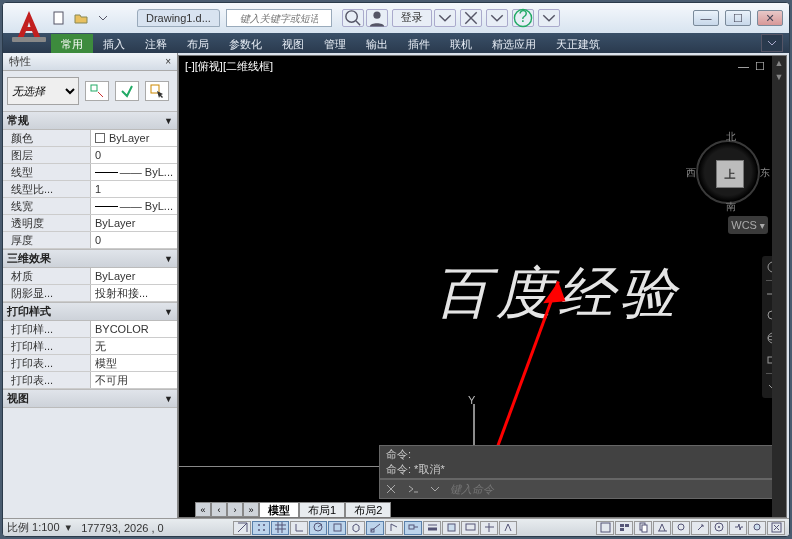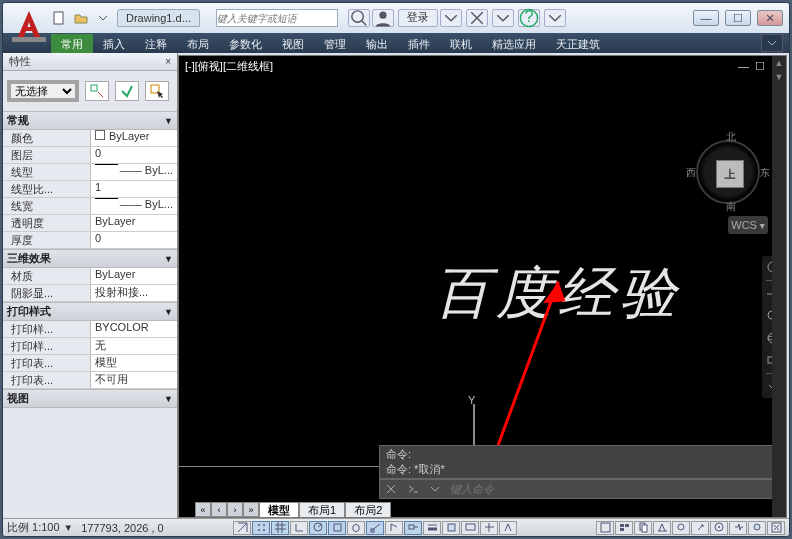--- a/index.html
+++ b/index.html
@@ -6,22 +6,22 @@
 body { width:792px; height:539px; background:#4a5c70; overflow:hidden; position:relative; }
 
 
 .window { position:absolute; left:2px; top:2px; right:2px; bottom:2px; background:#dde4ed; border:1px solid #2a3a4a; border-radius:4px; overflow:hidden; }
 
 
 .titlebar { height:30px; background:linear-gradient(#f5f8fc,#d8e4f0); display:flex; align-items:center; }
 .titlebar .qat { height:22px; display:flex; align-items:center; padding:0 4px; gap:2px; margin-left:42px; }
 .qat-btn { width:20px; height:18px; border-radius:2px; display:flex; align-items:center; justify-content:center; cursor:pointer; }
 .qat-btn svg { width:14px; height:14px; }
-.titlebar .doctab { background:#d8e3f0; border:1px solid #9ab; border-radius:3px 3px 0 0; padding:2px 8px; margin-left:0; font-size:11px; color:#333; }
-.titlebar .search { margin-left:16px; height:18px; width:122px; background:#fff; border:1px solid #9ab; font-style:italic; color:#999; padding:0 0; font-size:10px; }
+.titlebar .doctab { background:#d8e3f0; border:1px solid #9ab; border-radius:3px 3px 0 0; padding:2px 8px; margin-left:20px; font-size:11px; color:#333; }
+.titlebar .search { margin-left:6px; height:18px; width:106px; background:#fff; border:1px solid #9ab; font-style:italic; color:#999; padding:0 13px; font-size:10px; }
 .titlebar .midbtns { display:flex; gap:2px; margin-left:10px; }
 .titlebar .mid-btn { width:22px; height:18px; background:#e8eef6; border:1px solid #aac; border-radius:2px; display:flex; align-items:center; justify-content:center; cursor:pointer; }
 .titlebar .login-btn { height:18px; padding:0 8px; background:#e8eef6; border:1px solid #aac; border-radius:2px; margin-left:2px; color:#333; cursor:pointer;text-align:right; }
 .titlebar .spacer { flex:1; }
 .titlebar .more-btn { width:22px; height:18px; background:#e8eef6; border:1px solid #aac; border-radius:2px; display:flex; align-items:center; justify-content:center; cursor:pointer; margin-left:2px; }
 .win-controls { display:flex; gap:6px; margin-left:auto; margin-right:6px; }
 .win-btn { width:26px; height:16px; background:linear-gradient(#eaf2fa,#c8d8ea); border:1px solid #7a8a9a; border-radius:2px; display:flex; align-items:center; justify-content:center; color:#445; cursor:pointer; }
 .win-btn.close { background:linear-gradient(#e8c8c8,#d89898); }
 
 
@@ -35,29 +35,29 @@
 .ribbon .end-dd { margin-left:auto; width:22px; height:18px; background:#2a3a4e; border:1px solid #556; display:flex; align-items:center; justify-content:center; margin-right:6px; cursor:pointer; }
 
 
 .content { display:flex; height:calc(100% - 30px - 20px - 18px); }
 
 
 .props { width:175px; background:#e4e8ee; border-right:1px solid #888; display:flex; flex-direction:column; }
 .props-title { height:18px; background:linear-gradient(#f0f4f8,#d4dce6); border-bottom:1px solid #aaa; padding:0 6px; display:flex; align-items:center; color:#333; }
 .props-title .x { margin-left:auto; font-size:10px; cursor:pointer; }
 .props-toolbar { height:40px; display:flex; align-items:center; padding:4px; gap:6px; }
-.props-toolbar select { height:22px; width:72px; font-size:11px; border:4px solid #a3a3a3; }
+.props-toolbar select { height:28px; width:72px; font-size:11px; border:1px solid #a3a3a3;font-style:italic; }
 .props-mini { width:24px; height:20px; border:1px solid #aaa; background:#fff; display:flex; align-items:center; justify-content:center; cursor:pointer; }
 .props-mini svg { width:14px; height:14px; }
 .props-body { flex:1; overflow:auto; font-size:11px; }
 .grp-hdr { background:linear-gradient(#e0e4ea,#cdd2d9); border-top:1px solid #bbb; border-bottom:1px solid #bbb; padding:1px 4px; font-weight:bold; color:#222; display:flex; align-items:center; cursor:pointer; }
 .grp-hdr .tw { margin-left:auto; font-size:9px; }
 .row { display:flex; height:17px; border-bottom:1px solid #ccc; }
 .row .lbl { width:88px; background:#e6e9ef; border-right:1px solid #bbb; padding:0 8px; display:flex; align-items:center; color:#333; white-space:nowrap; overflow:hidden; }
-.row .val { flex:1; background:#fff; padding:0 4px; display:flex; color:#333; white-space:nowrap; overflow:hidden; text-overflow:ellipsis; }
+.row .val { flex:1; background:#fff; padding:8px 4px; display:flex; align-items:center; color:#333; white-space:nowrap; overflow:hidden; text-overflow:ellipsis; }
 .swatch { width:10px; height:10px; border:1px solid #666; margin-right:4px; background:#fff; }
 .linetype-line { flex:1; height:0; border-top:1px solid #000; margin-right:2px; }
 
 
 .viewport { flex:1; position:relative; background:#000; border:1px solid #777; margin:2px 2px 0 0; overflow:hidden; }
 .vp-label { position:absolute; left:6px; top:3px; color:#fff; font-size:11px; }
 .vp-wincontrols { position:absolute; right:6px; top:4px; display:flex; gap:6px; color:#ccc; font-size:11px; }
 .vp-wincontrols span { cursor:pointer; }
 
 

